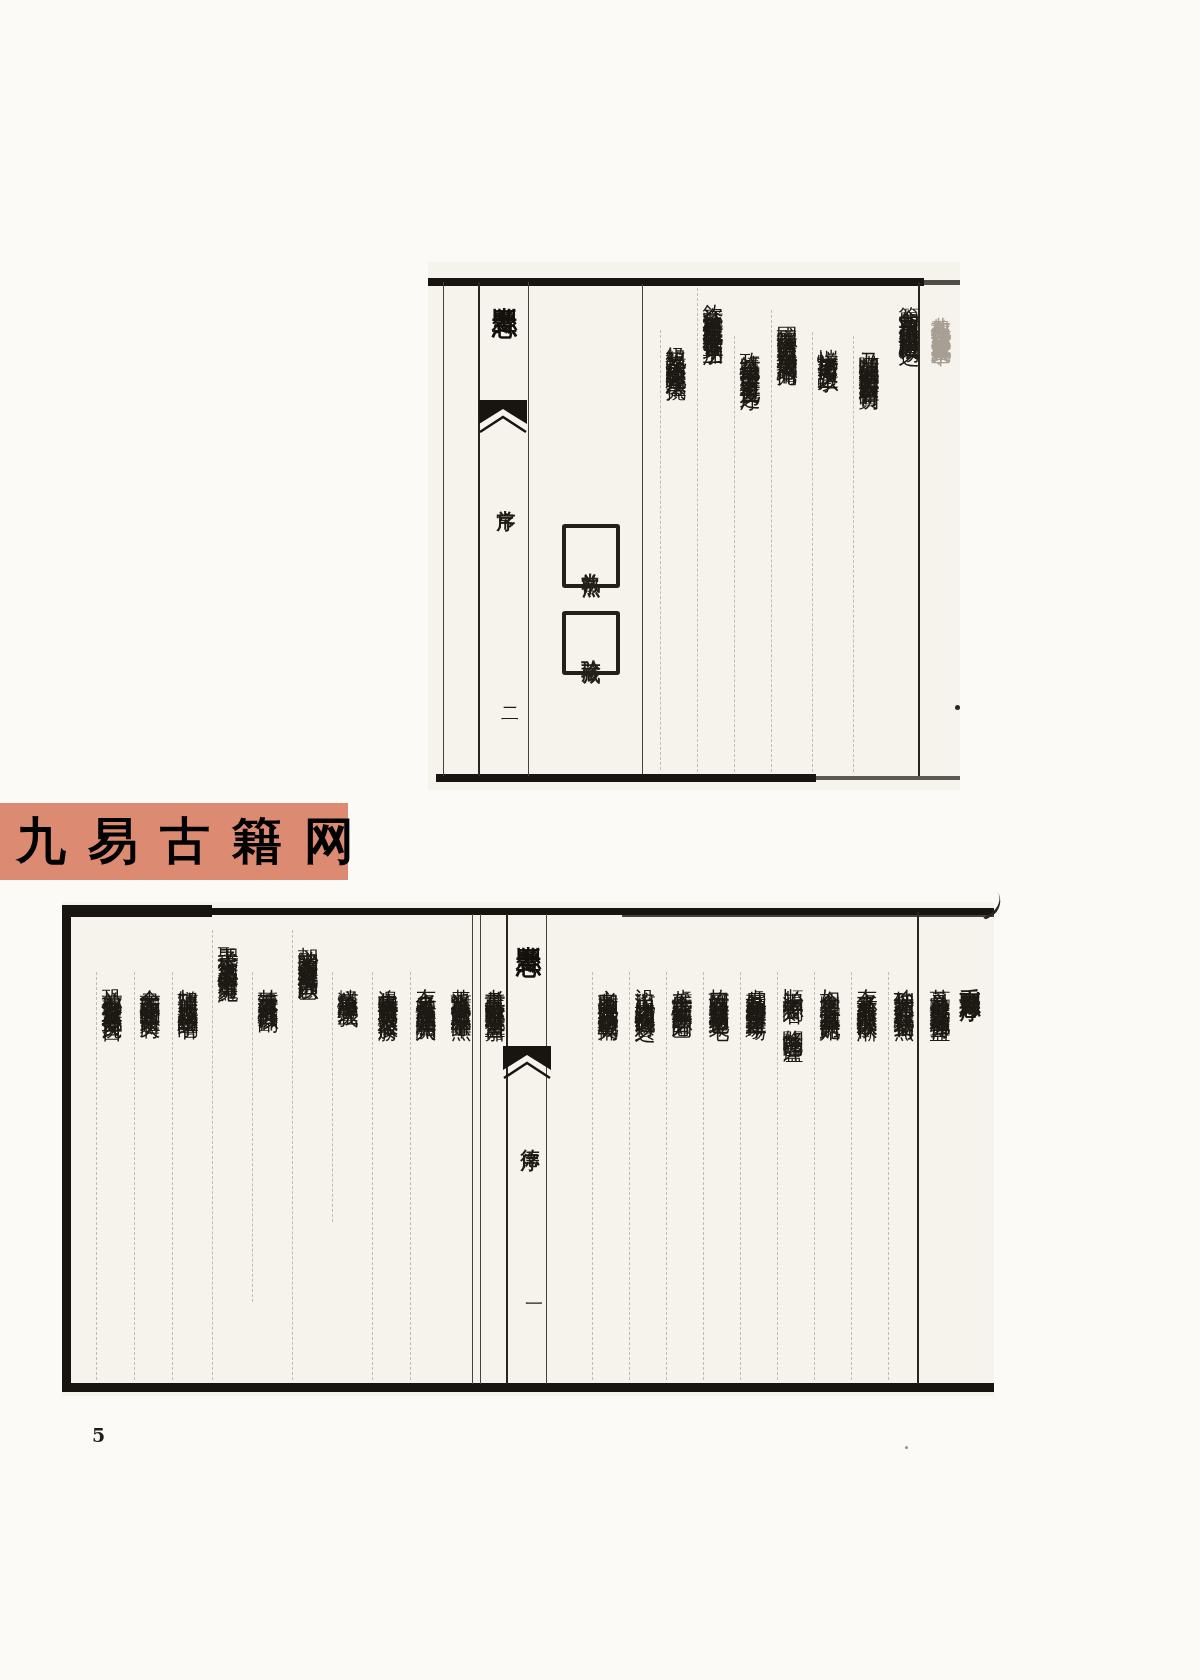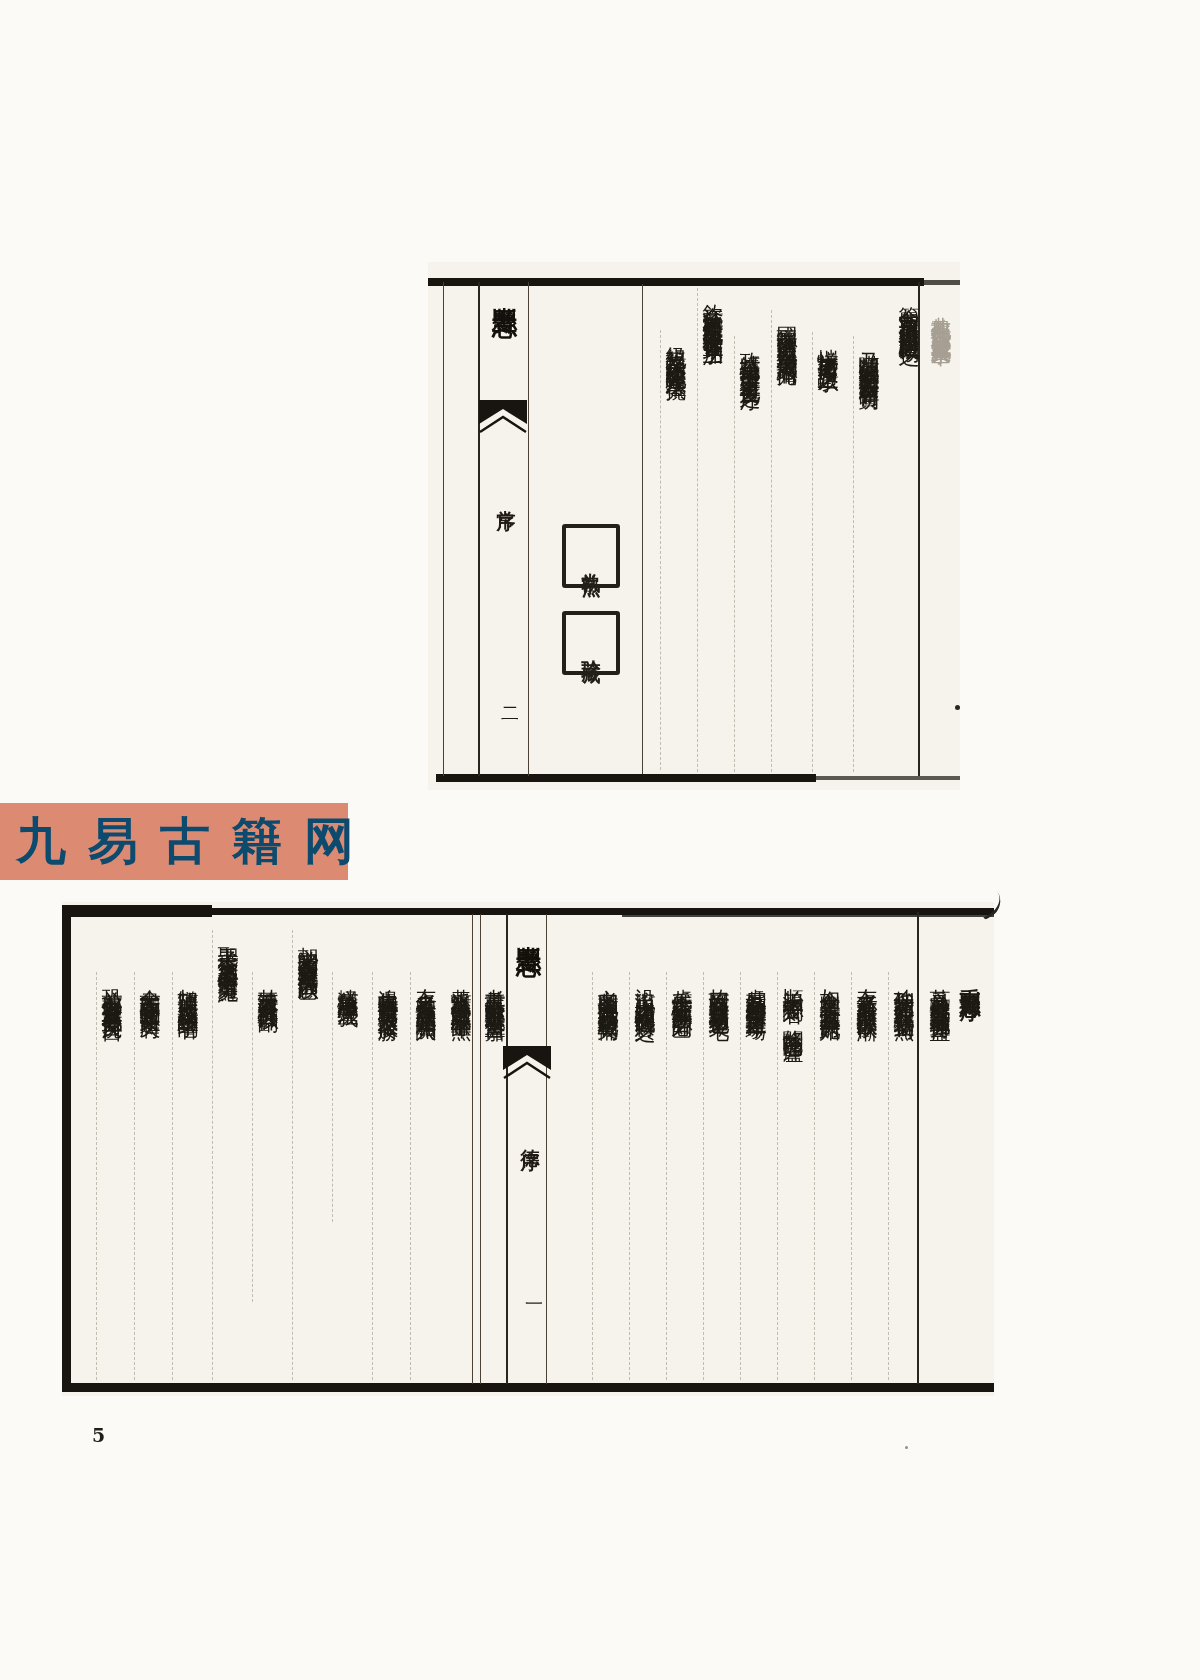--- a/index.html
+++ b/index.html
@@ -53,21 +53,21 @@
     transform:scaleY(1.15);
   }
   .fishtail{position:absolute;}
   .banner{
     position:absolute;left:0;top:803px;width:348px;height:77px;
     background:#dd8a72;
     display:flex;align-items:center;
     padding-left:16px;box-sizing:border-box;
   }
   .banner span{
-    color:#0c4a6e;font-size:50px;font-weight:bold;
+    color:#000000;font-size:50px;font-weight:bold;
     font-family:"Liberation Serif","DejaVu Serif",serif;
     letter-spacing:22px;white-space:nowrap;
   }
   .page-number{
     position:absolute;left:92px;top:1424px;
     font-size:19px;font-weight:bold;color:#221e17;
     font-family:"DejaVu Serif","Liberation Serif",serif;
   }
   .speck{position:absolute;background:#2a261f;border-radius:50%;}
   .corner-mark{

